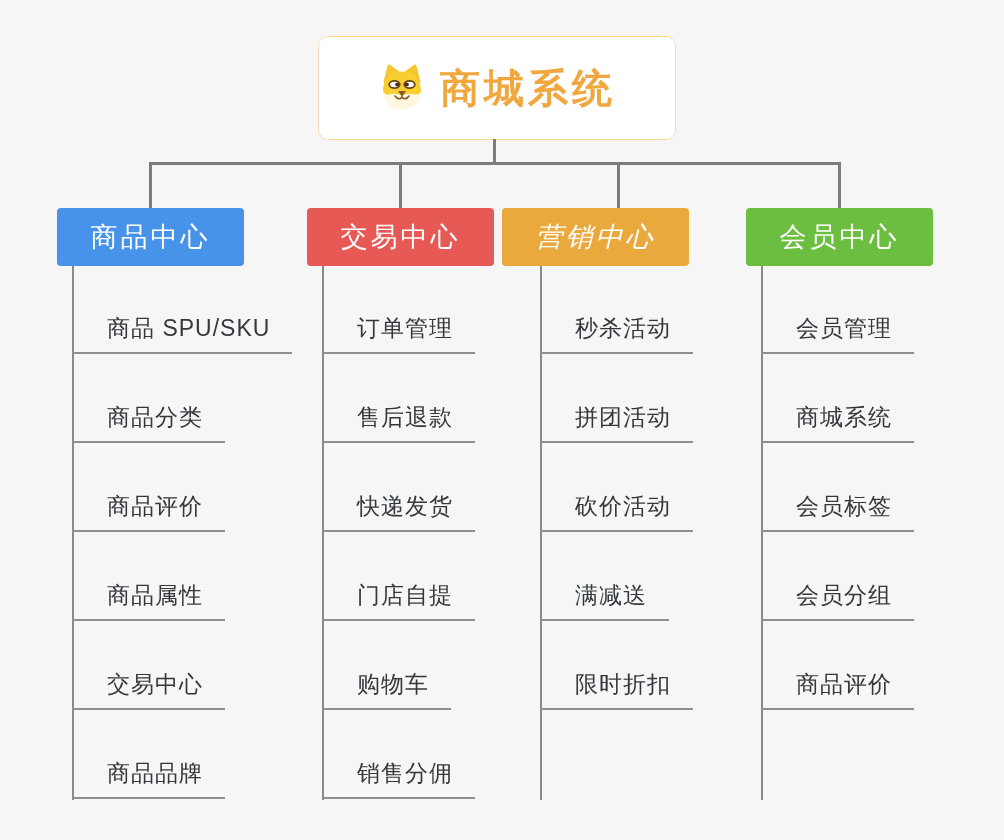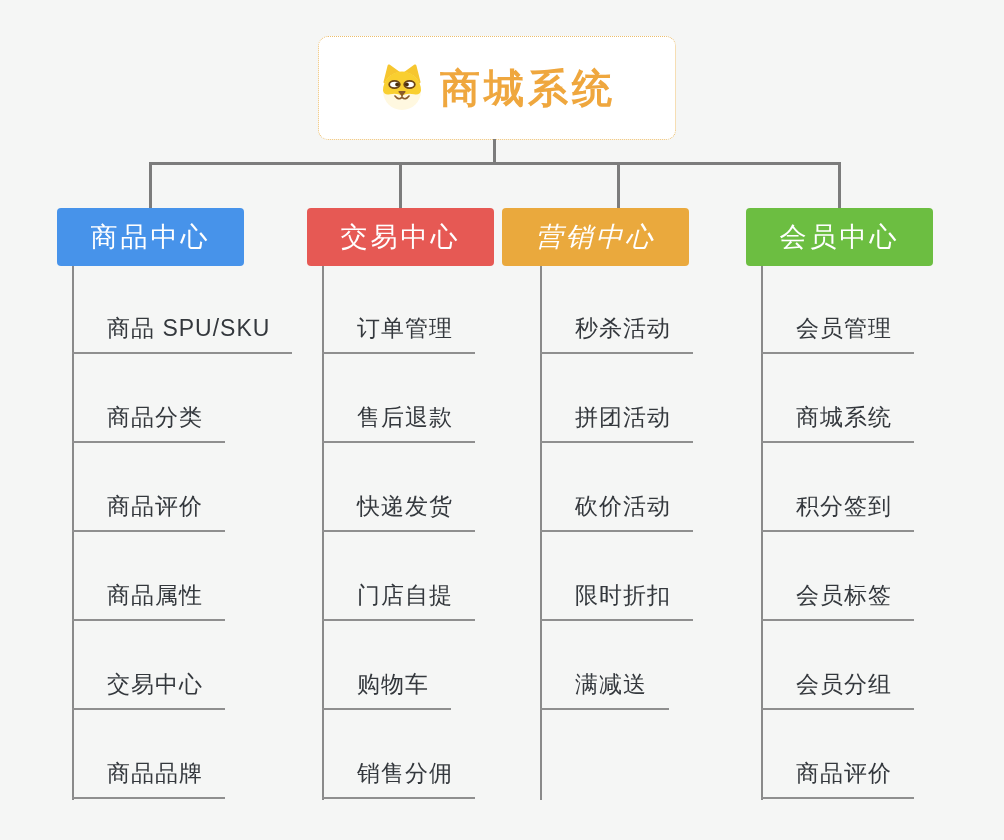--- a/index.html
+++ b/index.html
@@ -99,34 +99,33 @@
   <div class="branch">
     <div class="line drop" style="left: 617px;"></div>
     <div class="branch-header" style="left: 502px; background: rgb(234, 169, 61); font-style: italic;">
       <span>营销中心</span>
     </div>
     <div class="line spine" style="left: 540px;"></div>
     <ul class="leaf-list" style="left: 540px;">
           <li>秒杀活动</li>
           <li>拼团活动</li>
           <li>砍价活动</li>
+          <li>满减送</li>
           <li>限时折扣</li>
-          <li>满减送</li>
         </ul>
   </div>
 
   <div class="branch">
     <div class="line drop" style="left: 838px;"></div>
     <div class="branch-header" style="left: 746px; background: rgb(108, 190, 65); text-align: center;">
       <span>会员中心</span>
     </div>
     <div class="line spine" style="left: 761px;"></div>
     <ul class="leaf-list" style="left: 761px;">
           <li>会员管理</li>
           <li>商城系统</li>
-          <li>积分签到</li>
           <li>会员标签</li>
           <li>会员分组</li>
           <li>商品评价</li>
         </ul>
   </div>
 </div>
 </div>
 
 </body></html>

